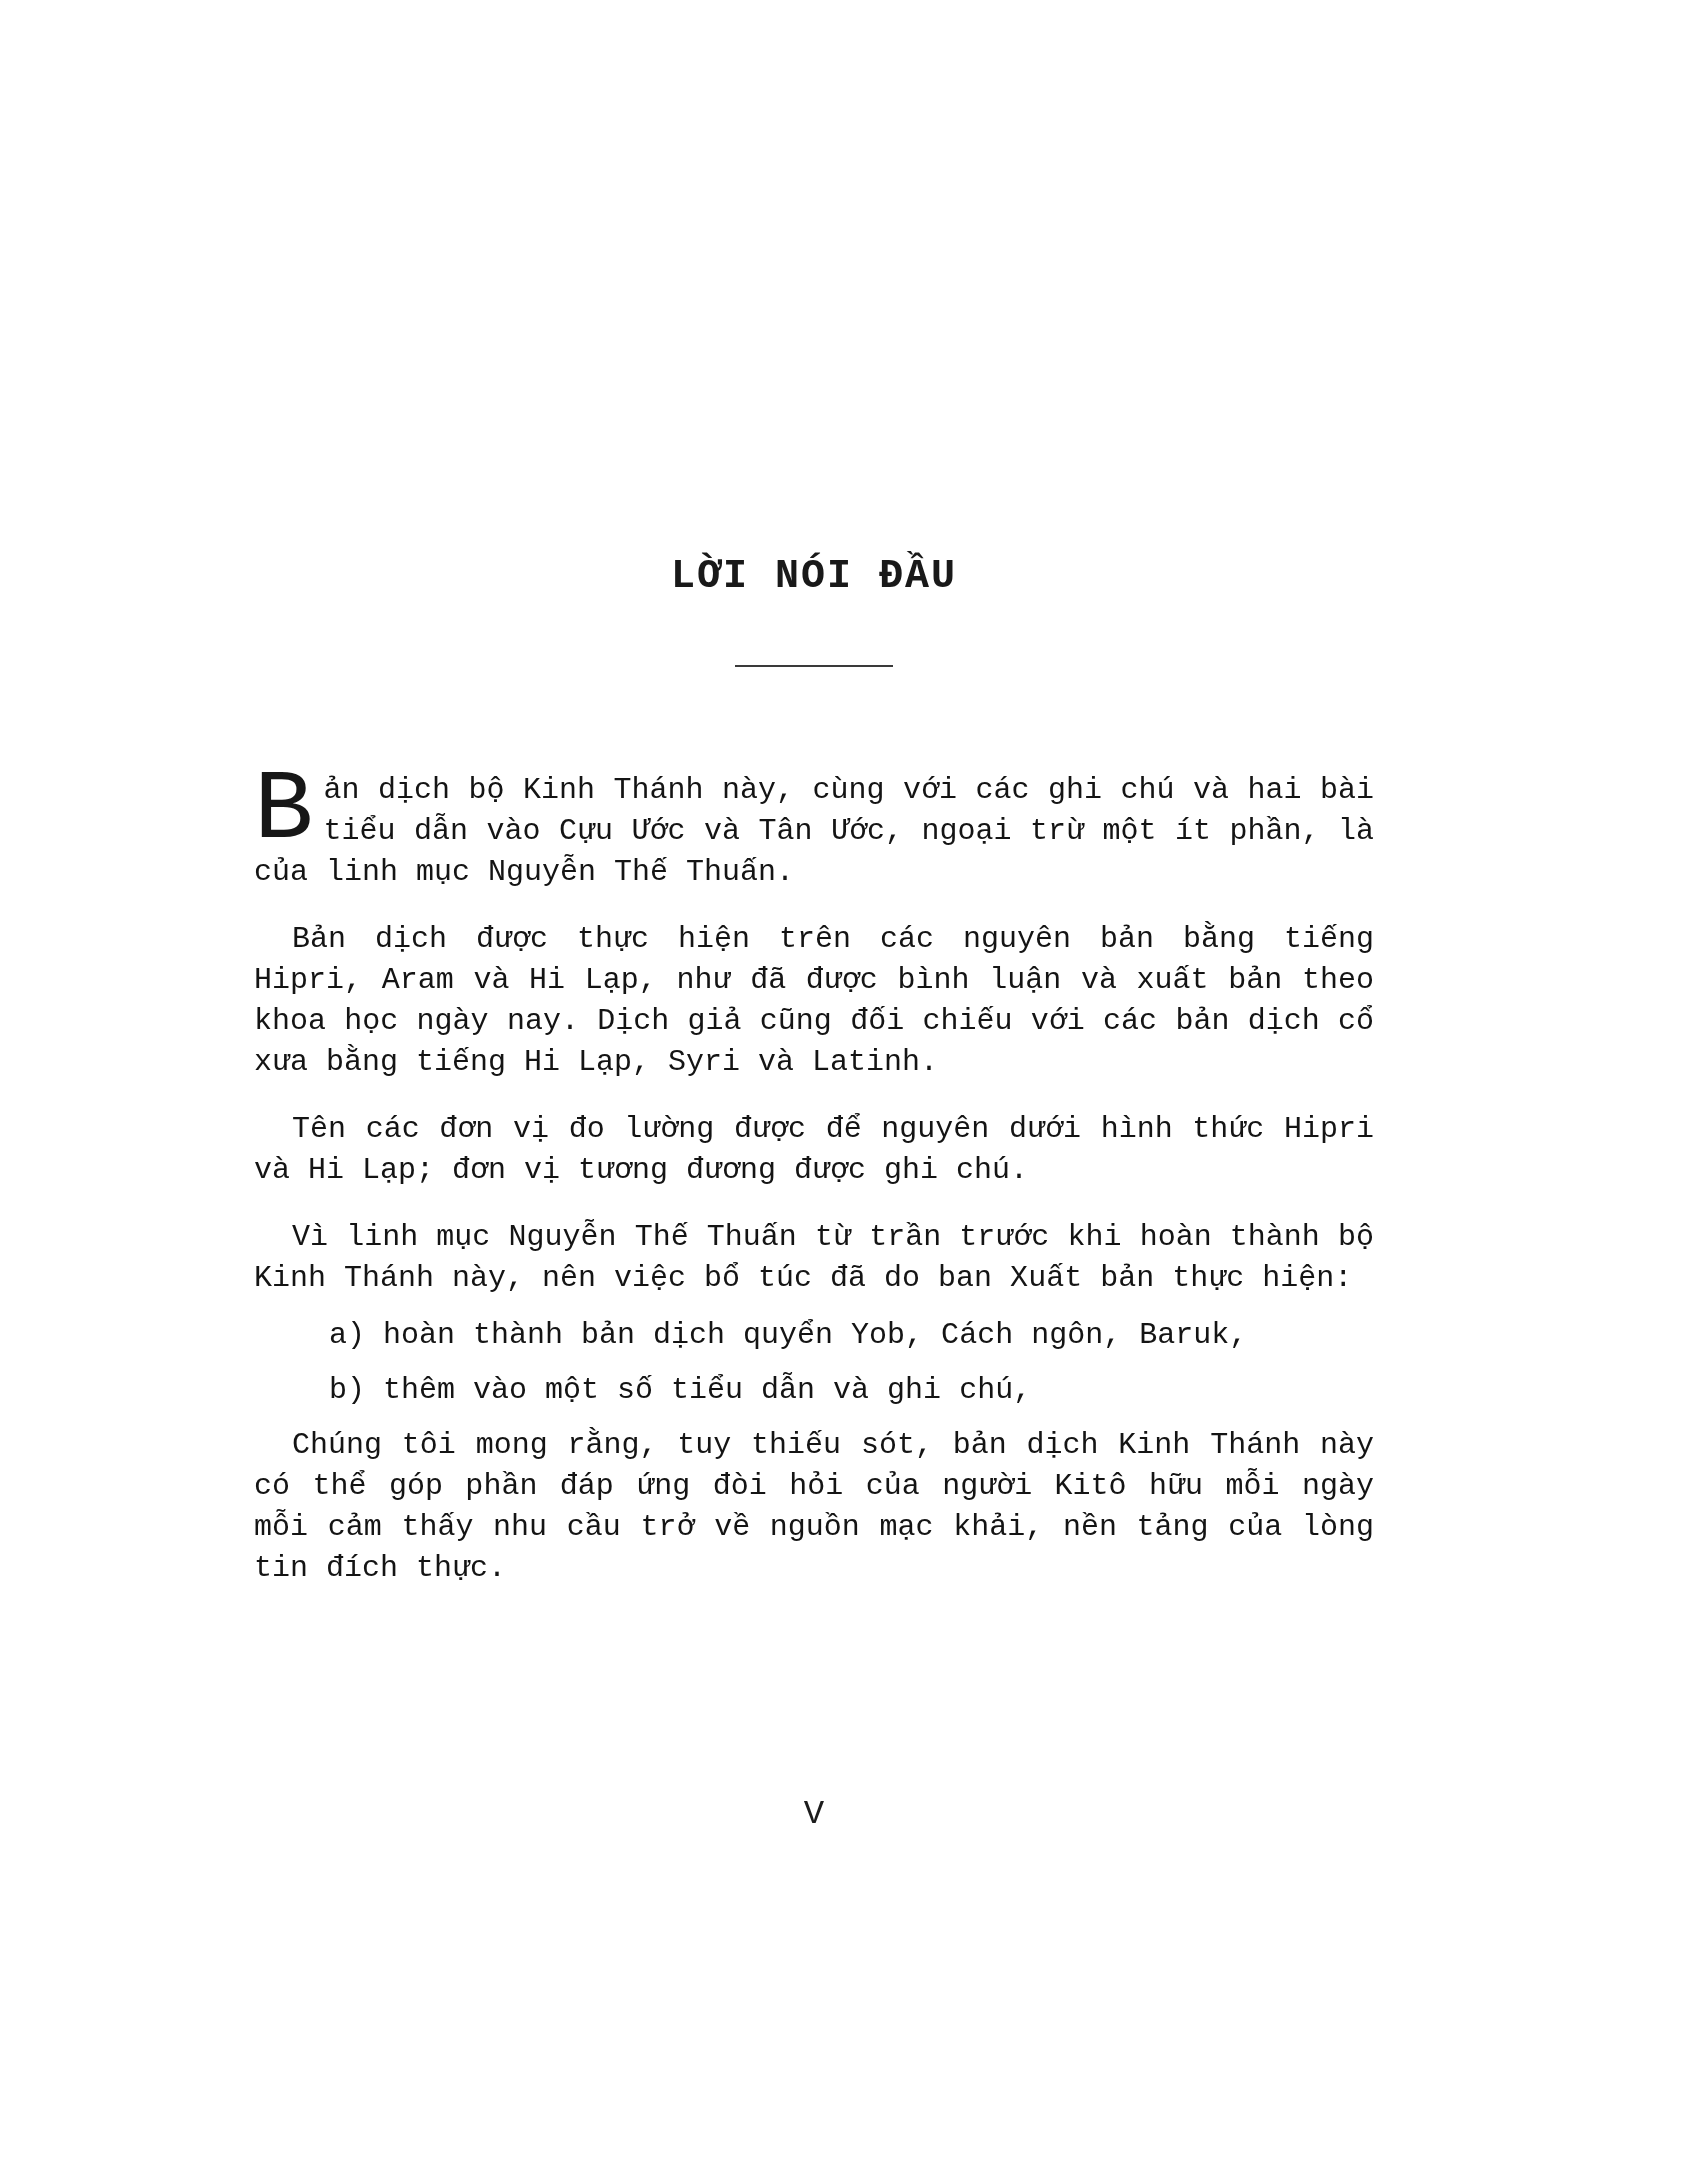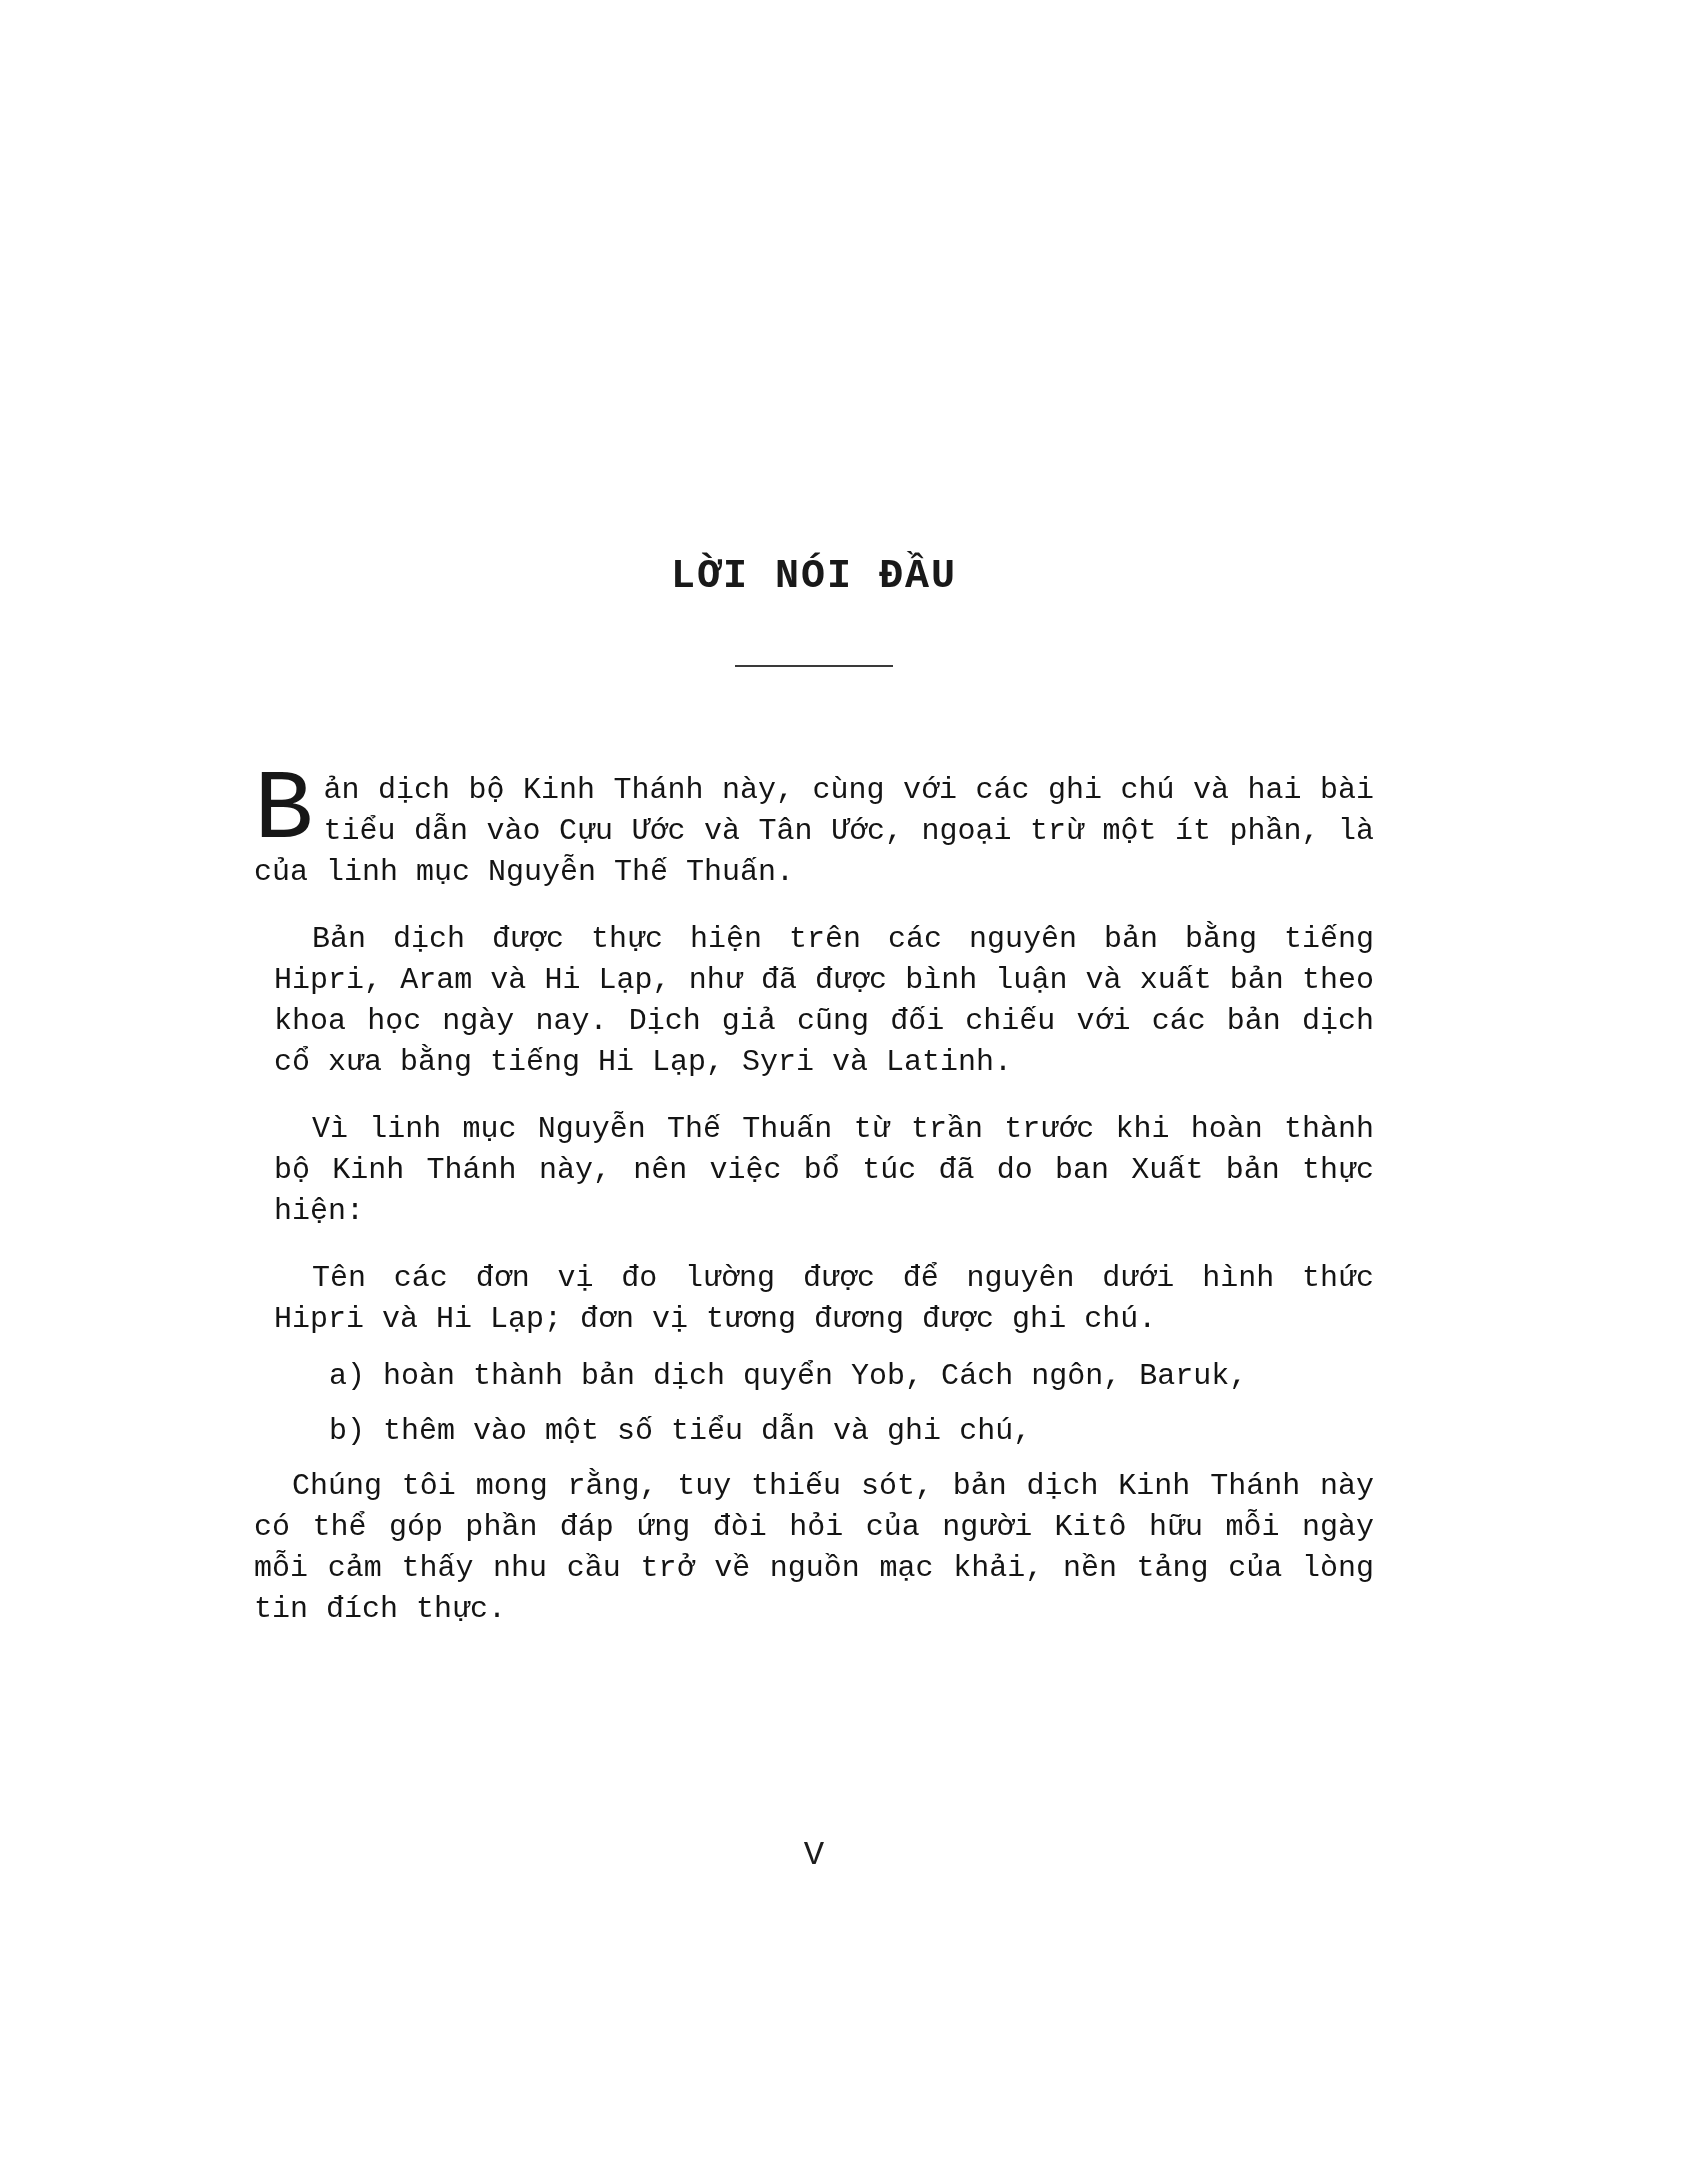--- a/index.html
+++ b/index.html
@@ -30,21 +30,20 @@
     margin: 65px auto 0 auto;
     border: none;
     border-top: 2px solid #3a3a3a;
     height: 0;
   }
   .body-text { font-size: 30px; line-height: 41px; }
   p.para {
     text-align: justify;
     text-indent: 38px;
     margin-top: 26px;
-    margin-left: 20px;
   }
   p.opening {
     text-align: justify;
     text-indent: 0;
     margin-top: 103px;
   }
   .drop-cap {
     float: left;
     font-size: 99px;
     line-height: 79px;
@@ -81,23 +80,23 @@
 
   <hr class="divider">
 
   <div class="body-text">
 
     <p class="opening"><span class="drop-cap">B</span><span>ản dịch bộ Kinh Thánh này, cùng với các ghi chú và hai bài tiểu dẫn vào Cựu Ước và Tân Ước, ngoại trừ một ít phần, là của linh mục Nguyễn Thế Thuấn.</span></p>
 
     <p class="para">Bản dịch được thực hiện trên các nguyên bản bằng tiếng Hipri, Aram và Hi Lạp, như đã được bình luận và xuất bản theo khoa học ngày nay. Dịch giả cũng đối chiếu với các bản dịch cổ xưa bằng tiếng Hi Lạp, Syri và Latinh.</p>
 
 
+    <p class="para">Tên các đơn vị đo lường được để nguyên dưới hình thức Hipri và Hi Lạp; đơn vị tương đương được ghi chú.</p>
+
     <p class="para">Vì linh mục Nguyễn Thế Thuấn từ trần trước khi hoàn thành bộ Kinh Thánh này, nên việc bổ túc đã do ban Xuất bản thực hiện:</p>
-
-    <p class="para">Tên các đơn vị đo lường được để nguyên dưới hình thức Hipri và Hi Lạp; đơn vị tương đương được ghi chú.</p>
 
     <div class="list">
       <div class="list-item"><span>a)</span> <span>hoàn thành bản dịch quyển Yob, Cách ngôn, Baruk,</span></div>
 
       <div class="list-item"><span>b)</span> <span>thêm vào một số tiểu dẫn và ghi chú,</span></div>
 
     </div>
 
     <p class="closing">Chúng tôi mong rằng, tuy thiếu sót, bản dịch Kinh Thánh này có thể góp phần đáp ứng đòi hỏi của người Kitô hữu mỗi ngày mỗi cảm thấy nhu cầu trở về nguồn mạc khải, nền tảng của lòng tin đích thực.</p>
 

